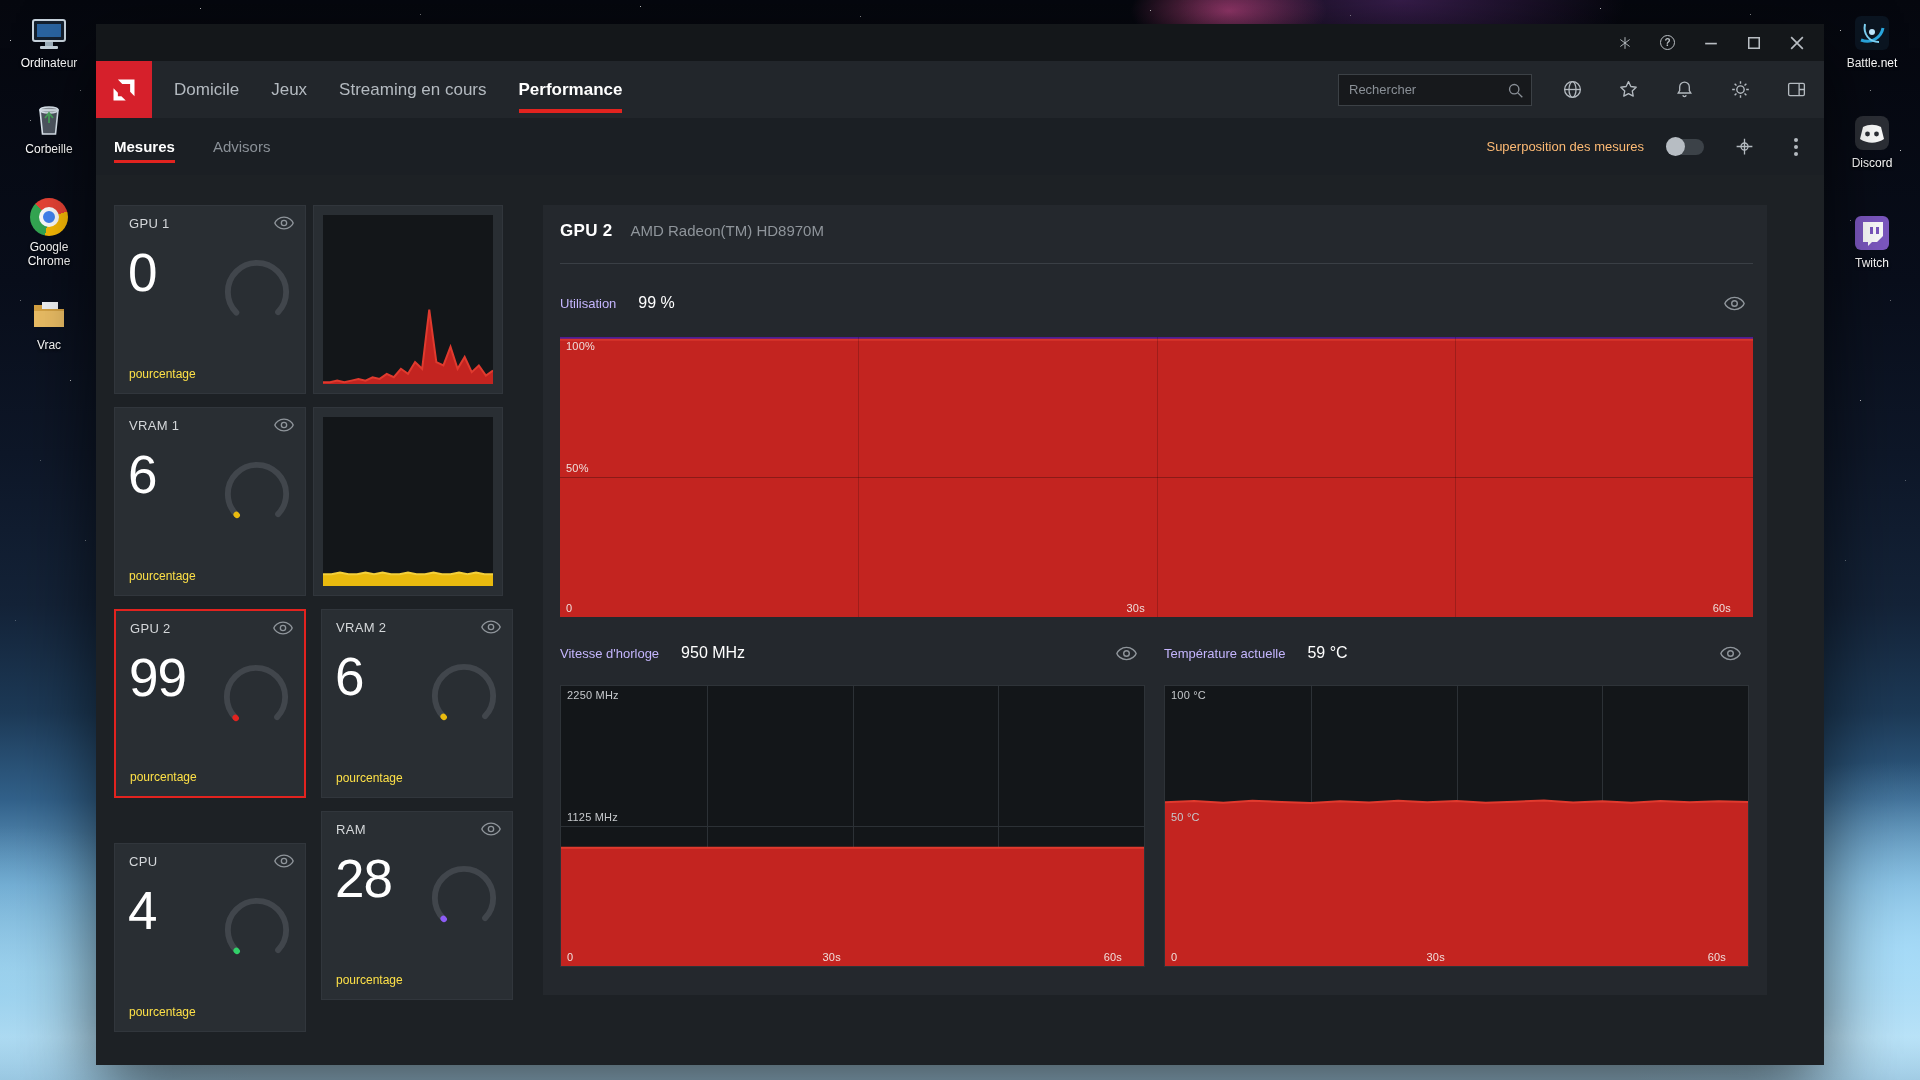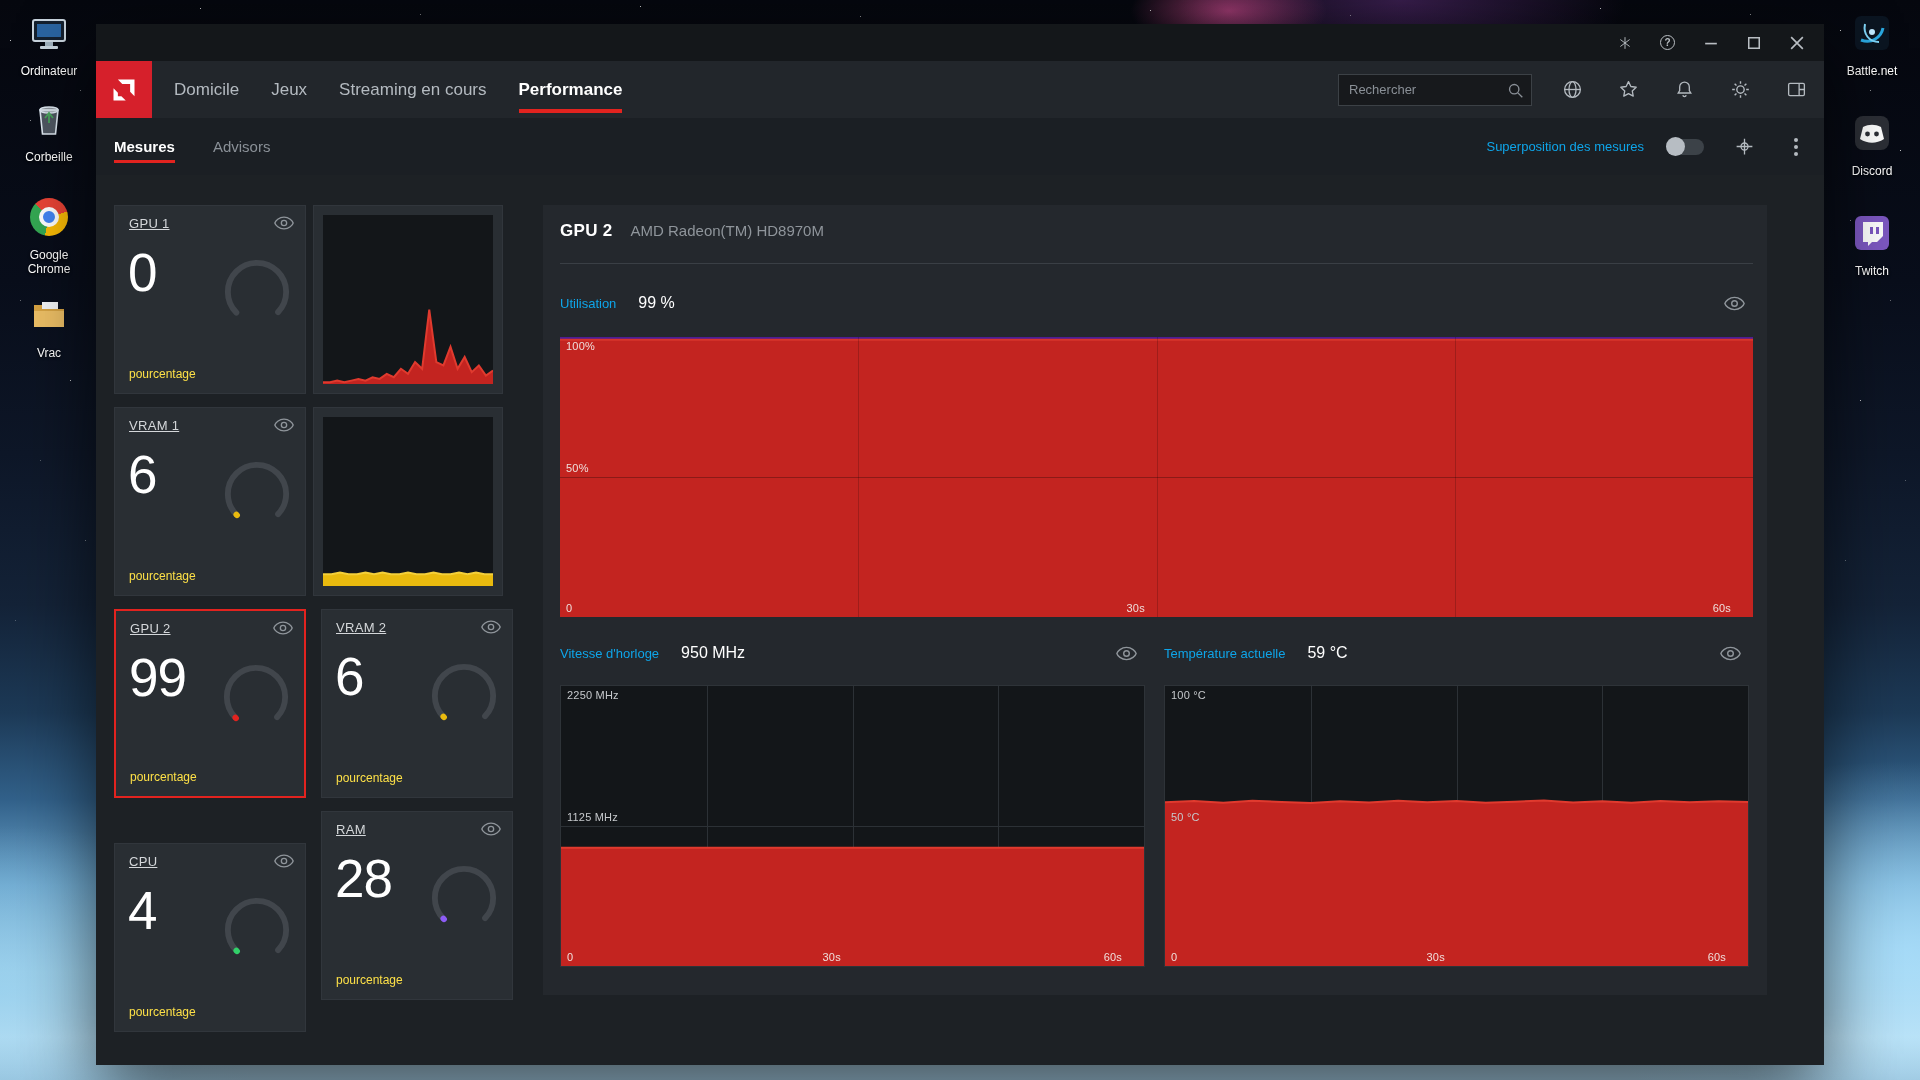--- a/index.html
+++ b/index.html
@@ -20,21 +20,21 @@
       20px 300px rgba(255,255,255,.5), 70px 380px #fff, 40px 460px rgba(255,255,255,.4), 85px 540px rgba(255,255,255,.6),
       15px 620px rgba(255,255,255,.35), 1840px 30px #fff, 1870px 90px rgba(255,255,255,.7), 1900px 150px #fff,
       1850px 220px rgba(255,255,255,.6), 1890px 300px rgba(255,255,255,.5), 1860px 400px #fff,
       1905px 480px rgba(255,255,255,.4), 1845px 560px rgba(255,255,255,.5), 200px 8px #fff,
       420px 14px rgba(255,255,255,.6), 640px 6px #fff, 860px 16px rgba(255,255,255,.7), 1150px 10px #fff,
       1350px 15px rgba(255,255,255,.6), 1600px 8px #fff, 1750px 14px rgba(255,255,255,.7);
   }
 
   
   .dicon { position:absolute; width:78px; text-align:center; }
-  .dicon .lb { display:block; margin-top:12px; font-size:12px; color:#fff; text-shadow:0 1px 3px rgba(0,0,0,.95); }
+  .dicon .lb { display:block; margin-top:4px; font-size:12px; color:#fff; text-shadow:0 1px 3px rgba(0,0,0,.95); }
   .ic { width:38px; height:38px; margin:0 auto; position:relative; }
   .ic svg { width:100%; height:100%; display:block; }
   .ic-chrome { border-radius:50%; background:conic-gradient(from -45deg,#ea4335 0 33%,#fbbc05 33% 66%,#34a853 66% 100%); }
   .ic-chrome i { position:absolute; inset:9px; background:#4285f4; border:4px solid #fff; border-radius:50%; }
 
   
   .window { position:absolute; left:96px; top:24px; width:1728px; height:1041px; background:#1d2125;
     box-shadow:0 24px 70px rgba(0,0,0,.65); }
 
   
@@ -60,52 +60,52 @@
   .nicon { width:24px; height:24px; color:#b4bac0; display:flex; align-items:center; justify-content:center; }
   .nicon svg { width:21px; height:21px; }
 
   
   .subnav { position:absolute; left:0; top:94px; right:0; height:57px; background:#1b1f24; display:flex; align-items:center; }
   .tab { position:relative; height:100%; display:flex; align-items:center; margin-left:18px; color:#8a9097; font-size:15px; }
   .tab + .tab { margin-left:38px; }
   .tab.active { color:#fff; font-weight:bold; }
   .tab.active::after { content:""; position:absolute; left:0; right:0; bottom:12px; height:3px; background:#e2231f; }
   .sub-right { margin-left:auto; display:flex; align-items:center; gap:28px; padding-right:16px; }
-  .ov-label { color:#0ea5e9; font-size:13px; margin-right:-6px; }
+  .ov-label { color:#fdba74; font-size:13px; margin-right:-6px; }
   .toggle { position:relative; width:38px; height:16px; border-radius:9px; background:#3c4248; display:inline-block; }
   .toggle .knob { position:absolute; left:0; top:-2px; width:19px; height:19px; border-radius:50%; background:#b7bdc3; }
   .kebab { display:flex; flex-direction:column; gap:3px; width:24px; align-items:center; }
   .kebab i { width:4px; height:4px; border-radius:50%; background:#b4bac0; }
 
   
   .content { position:absolute; left:0; top:151px; right:0; bottom:0; background:#1d2125; }
 
   
   .tile { position:absolute; width:192px; height:189px; background:#292e33; border:1px solid #31363c; }
   .tile.selected { border:2px solid #e2231f; }
-  .t-name { position:absolute; left:14px; top:10px; font-size:13px; color:#d4d7da; letter-spacing:.3px;text-decoration:underline; }
+  .t-name { position:absolute; left:14px; top:10px; font-size:13px; color:#d4d7da; letter-spacing:.3px; }
   .t-eye { position:absolute; right:11px; top:10px; width:20px; height:14px; color:#8f959b; }
   .t-eye svg { width:100%; height:100%; }
   .t-val { position:absolute; left:13px; top:40px; font-size:53px; color:#fff; line-height:1; letter-spacing:-1px; }
   .t-unit { position:absolute; left:14px; bottom:12px; font-size:12px; color:#fde047; }
   .gauge { position:absolute; right:15px; top:53px; width:66px; height:66px; }
   .g-track { fill:none; stroke:#41464c; stroke-width:3.2; stroke-dasharray:75 100; stroke-linecap:round; }
   .g-prog  { fill:none; stroke-width:3.2; stroke-linecap:round; stroke-dasharray:0 100; }
 
   .spark-card { position:absolute; width:190px; height:189px; background:#292e33; border:1px solid #31363c; padding:9px; }
   .spark-card .chart { width:100%; height:100%; }
 
   
   .panel { position:absolute; left:447px; top:30px; width:1224px; height:790px; background:#24282d; }
   .panel-head { position:absolute; left:17px; top:16px; display:flex; align-items:baseline; gap:18px; }
   .p-title { color:#fff; font-size:17px; font-weight:bold; letter-spacing:.3px; }
   .p-sub { color:#8f959b; font-size:15px; }
   .p-divider { position:absolute; left:17px; right:14px; top:58px; height:1px; background:#3a3f45; }
   .sect-head { position:absolute; height:28px; display:flex; align-items:center; }
-  .s-label { color:#0ea5e9; font-size:13px; }
+  .s-label { color:#c4b5fd; font-size:13px; }
   .s-value { color:#fff; font-size:16px; margin-left:22px; }
   .eye-btn { margin-left:auto; width:21px; height:15px; color:#8f959b; margin-right:8px; }
   .eye-btn svg { width:100%; height:100%; }
 
   
   .chart { position:relative; overflow:hidden; background:#131619; }
   .chart svg.series { position:absolute; inset:0; width:100%; height:100%; z-index:1; }
   .chart .gv { position:absolute; top:0; bottom:0; width:1px; z-index:2; }
   .chart .gh { position:absolute; left:0; right:0; top:50%; height:1px; z-index:2; }
   .chart.big { background:#4c1d95; }

